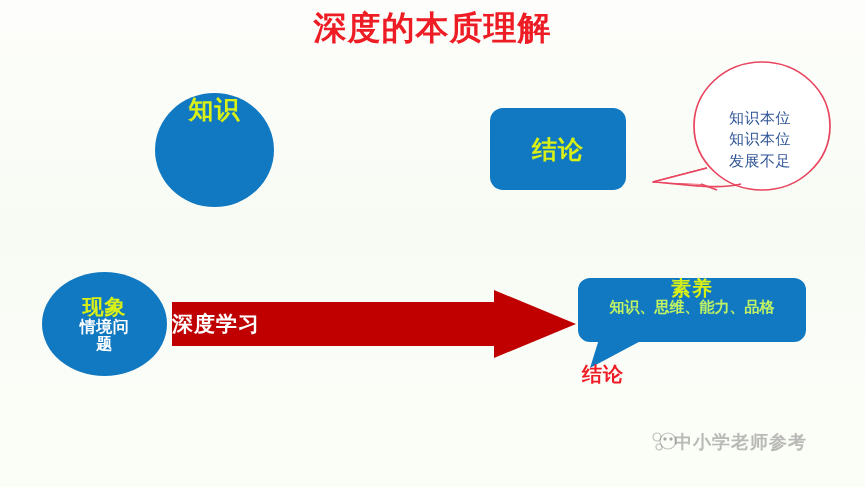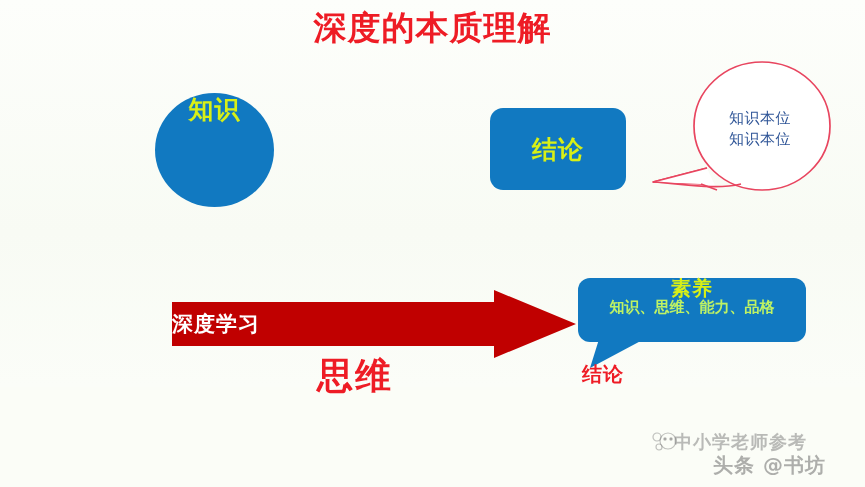--- a/index.html
+++ b/index.html
@@ -259,33 +259,40 @@
     <svg width="200" height="150" viewBox="0 0 200 150">
       <ellipse cx="117" cy="68" rx="68" ry="64" fill="#ffffff" stroke="#e8455f" stroke-width="1.7"></ellipse>
       <path d="M 62 110 L 8 124 L 56 126 L 72 132" fill="#ffffff" stroke="#e8455f" stroke-width="1.7" stroke-linejoin="round"></path>
       <path d="M 62 110 L 8 124 L 56 126" fill="#ffffff" stroke="none"></path>
       <path d="M 62 110 L 8 124" stroke="#e8455f" stroke-width="1.7" fill="none"></path>
       <path d="M 8 124 C 40 126, 70 132, 96 126" stroke="#e8455f" stroke-width="1.7" fill="none"></path>
     </svg>
     <div class="bubble-text">
       <div>知识本位</div>
       <div>知识本位</div>
+      <div>发展不足</div>
     </div>
   </div>
 
+  <div class="circle-phenomenon">
+    <span class="lbl-main">现象</span>
+    <span class="lbl-sub">
+      <span>情境问</span><br>
+      <span>题</span>
+    </span>
+  </div>
 
 
   <div class="arrow-deep">
     <svg width="405" height="68" viewBox="0 0 405 68">
       <polygon points="0,12 322,12 322,0 404,34 322,68 322,56 0,56" fill="#c00000"></polygon>
     </svg>
     <span class="lbl">深度学习</span>
   </div>
 
-  <div class="label-thinking">思维</div>
 
   <div class="callout-wrap">
     <svg width="240" height="92" viewBox="0 0 240 92" style="position:absolute;left:0;top:0;">
       <polygon points="28,58 78,58 18,90" fill="#1179c1"></polygon>
     </svg>
     <div class="callout-box">
       <span class="lbl-main">素养</span>
       <span class="lbl-sub">知识、思维、能力、品格</span>
     </div>
   </div>
@@ -295,15 +302,14 @@
   <svg class="wm-logo" viewBox="0 0 30 26">
     <g fill="none" stroke="rgba(120,120,120,0.45)" stroke-width="1.2">
       <circle cx="18" cy="13" r="8"></circle>
       <circle cx="7" cy="9" r="4"></circle>
       <circle cx="9" cy="19" r="3"></circle>
       <circle cx="15" cy="11" r="1.2" fill="rgba(120,120,120,0.45)"></circle>
       <circle cx="21" cy="11" r="1.2" fill="rgba(120,120,120,0.45)"></circle>
     </g>
   </svg>
   <div class="wm wm-1">中小学老师参考</div>
-  <div class="wm wm-2">头条 @书坊</div>
 
 </div>
 
 </body></html>

